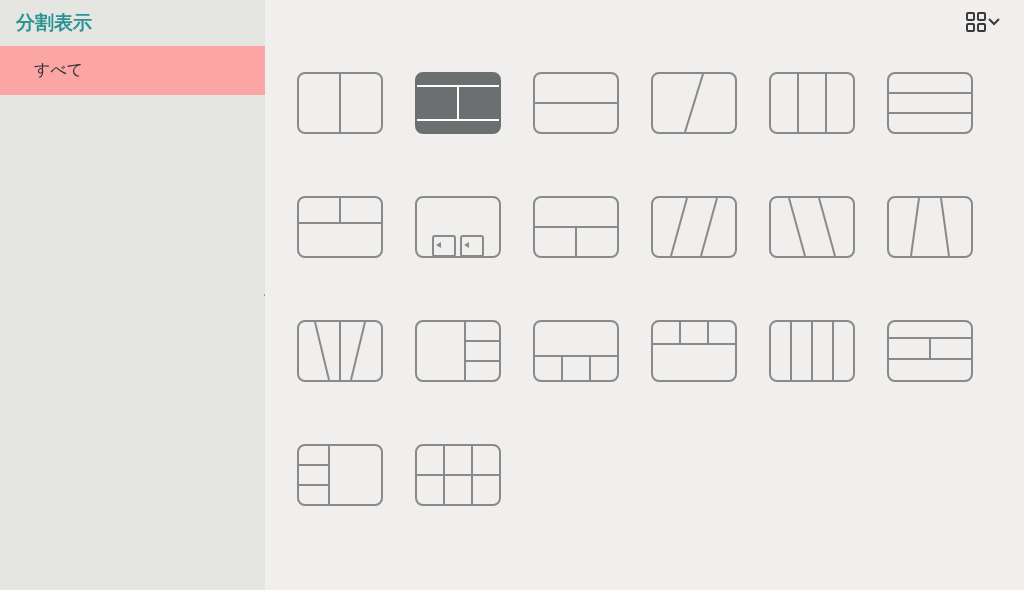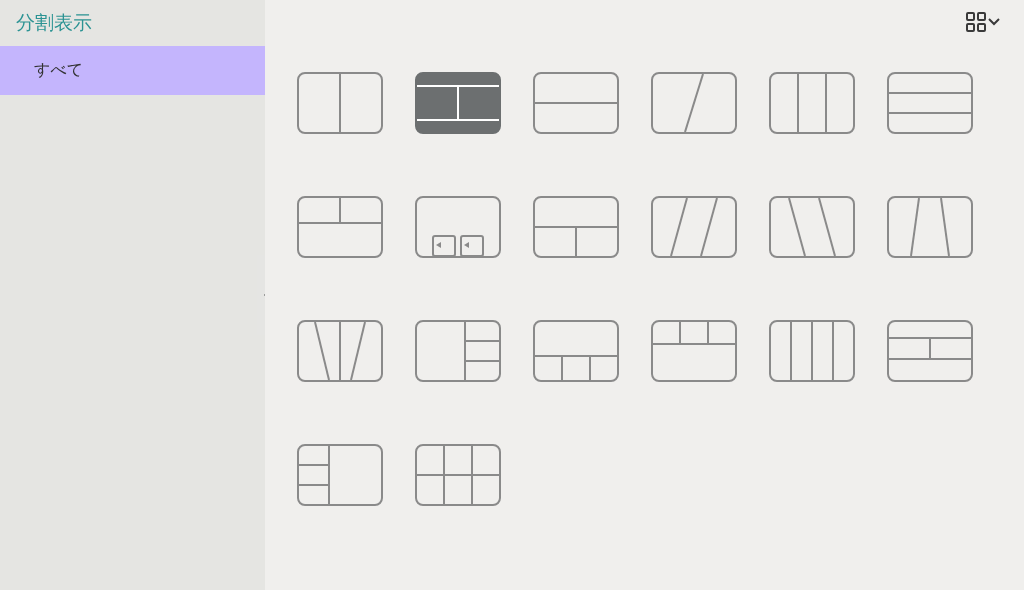--- a/index.html
+++ b/index.html
@@ -1,23 +1,23 @@
 <!DOCTYPE html>
 <html><head>
 <meta charset="utf-8">
 <style>
   * { box-sizing: border-box; margin: 0; padding: 0; }
   html, body { width: 1024px; height: 590px; overflow: hidden; font-family: "Hiragino Kaku Gothic Pro","Yu Gothic","Meiryo",sans-serif; }
   body { display: flex; background: #f0efed; }
 
   
   .sidebar { width: 265px; height: 100%; background: #e5e5e2; display: flex; flex-direction: column; position: relative; }
-  .sidebar-title { color: #2b9393; font-size: 19px; font-weight: 400; padding: 10px 16px 10px 16px; }
+  .sidebar-title { color: #2b9393; font-size: 19px; font-weight: 700; padding: 10px 16px 10px 16px; }
   .sidebar-item { font-size: 16px; color: #323232; padding: 14px 34px; cursor: pointer; }
-  .sidebar-item.selected { background: #c4b5fd; }
+  .sidebar-item.selected { background: #fca5a5; }
 
   
   .handle { position: absolute; right: -14px; top: 50%; transform: translateY(-50%); width: 22px; height: 80px;
             background: #e5e5e3; border-radius: 0 12px 12px 0; display: flex; align-items: center; justify-content: center;
             cursor: pointer; }
   .handle svg { display:block; }
 
   
   .main { flex: 1; height: 100%; background: #f0efed; position: relative; }
 

